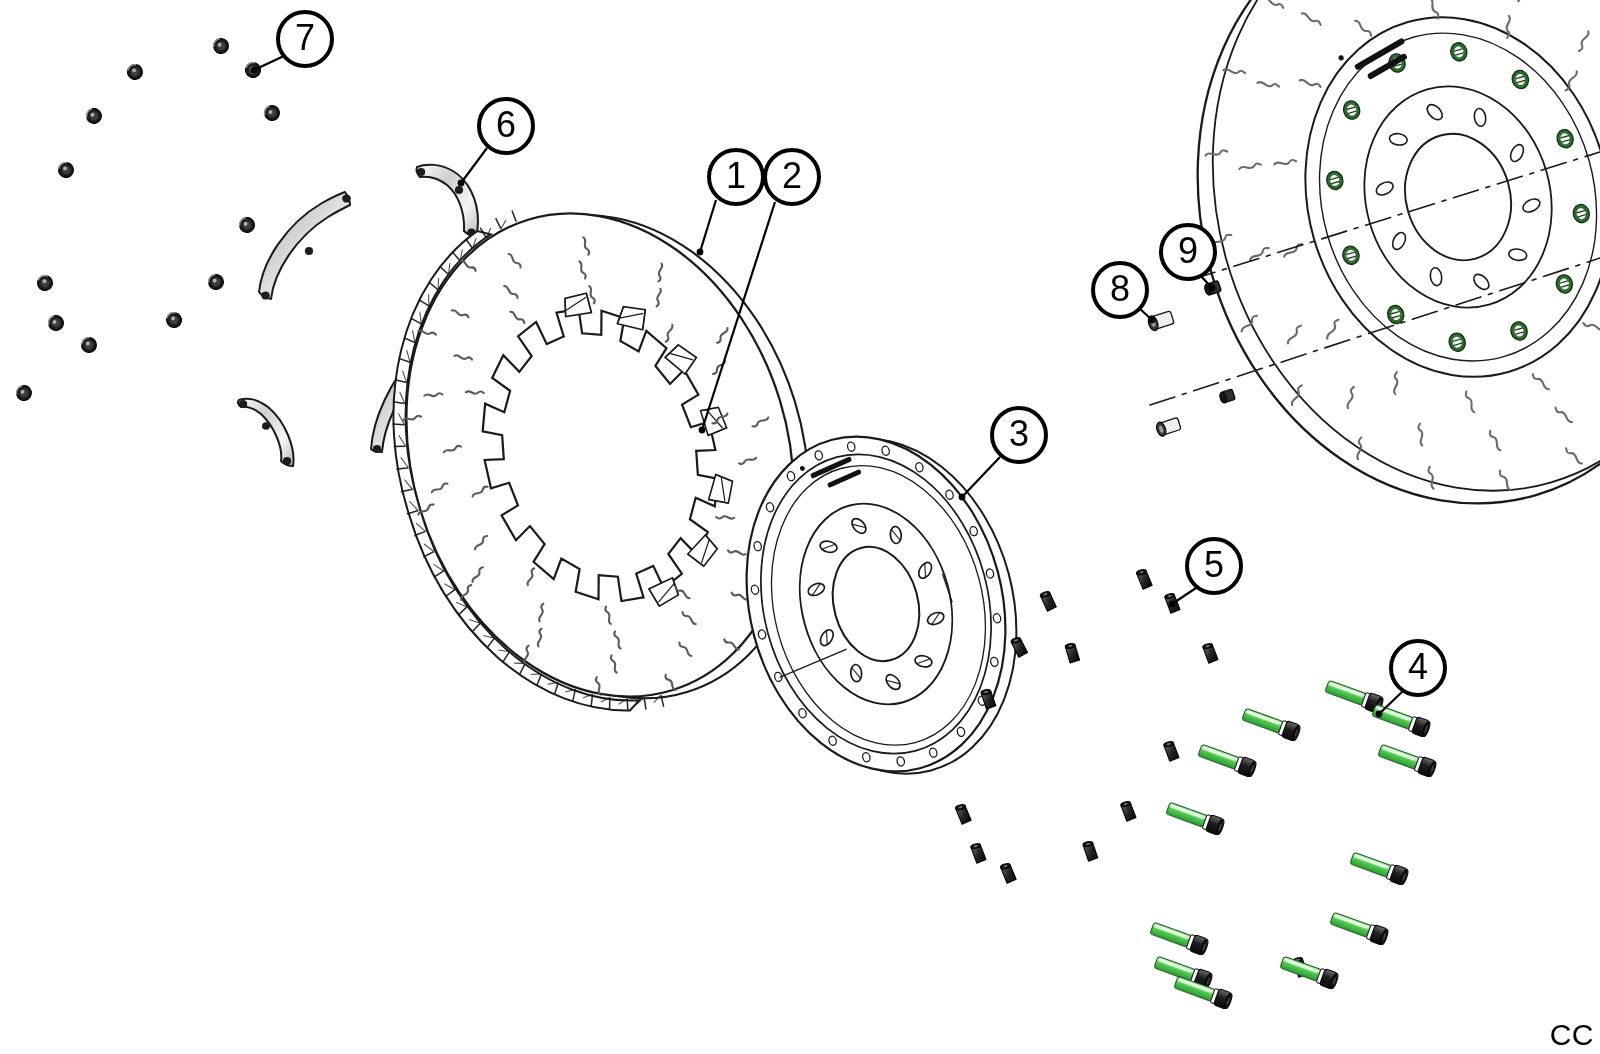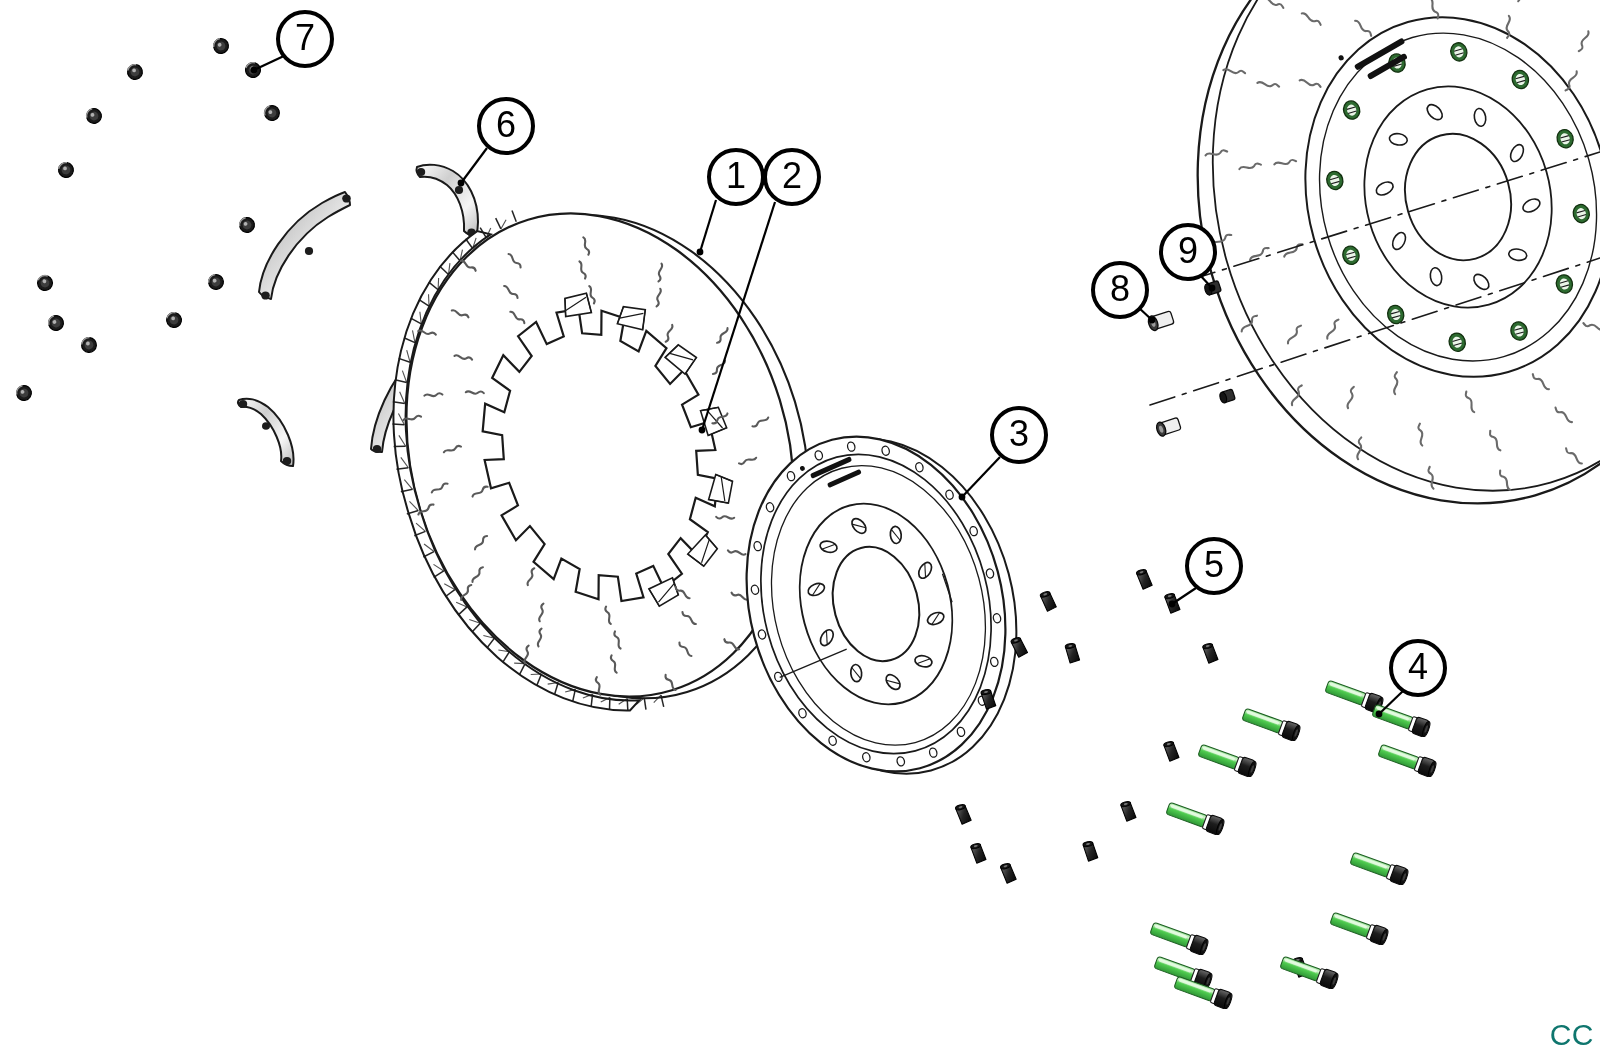--- a/index.html
+++ b/index.html
@@ -1,21 +1,21 @@
 <!DOCTYPE html>
 <html><head>
 <meta charset="utf-8">
 <title>Brake Disc Exploded View</title>
 <style>
   html,body{margin:0;padding:0;background:#ffffff;}
   body{width:1600px;height:1054px;overflow:hidden;
        font-family:"Liberation Sans","DejaVu Sans",sans-serif;}
   #stage{position:relative;width:1600px;height:1054px;background:#ffffff;}
   #art{position:absolute;inset:0;width:1600px;height:1054px;}
-  .wm{position:absolute;right:6px;bottom:2px;font-size:30px;color:#0f766e;
+  .wm{position:absolute;right:6px;bottom:2px;font-size:30px;color:#000000;
       letter-spacing:.5px;font-family:"Liberation Sans","DejaVu Sans",sans-serif;}
 </style>
 </head>
 <body>
 
 <div id="stage">
 
   <svg id="art" viewBox="0 0 1600 1054">
     <defs>
       <linearGradient id="gGreen" x1="0" y1="0" x2="0" y2="1">

